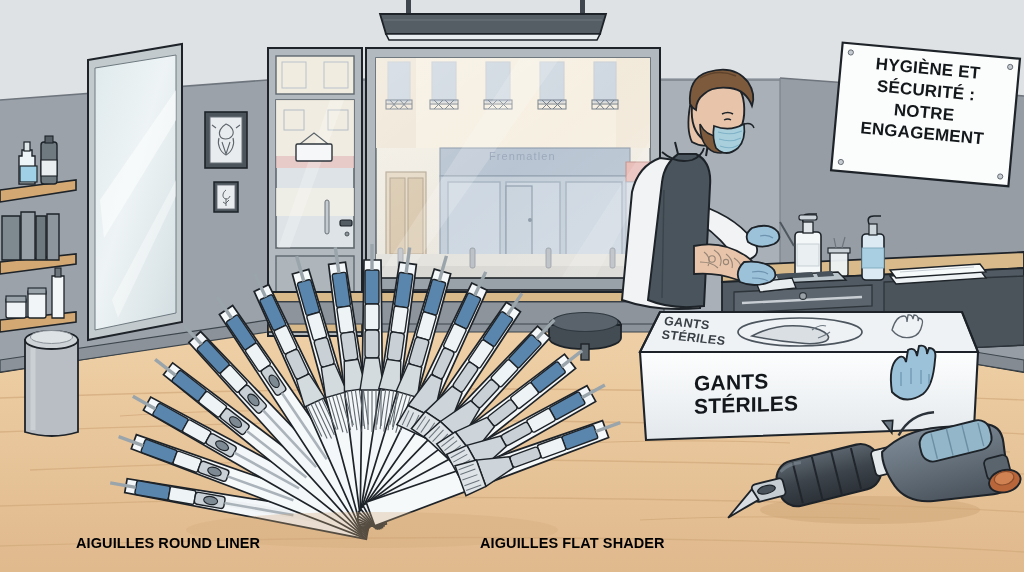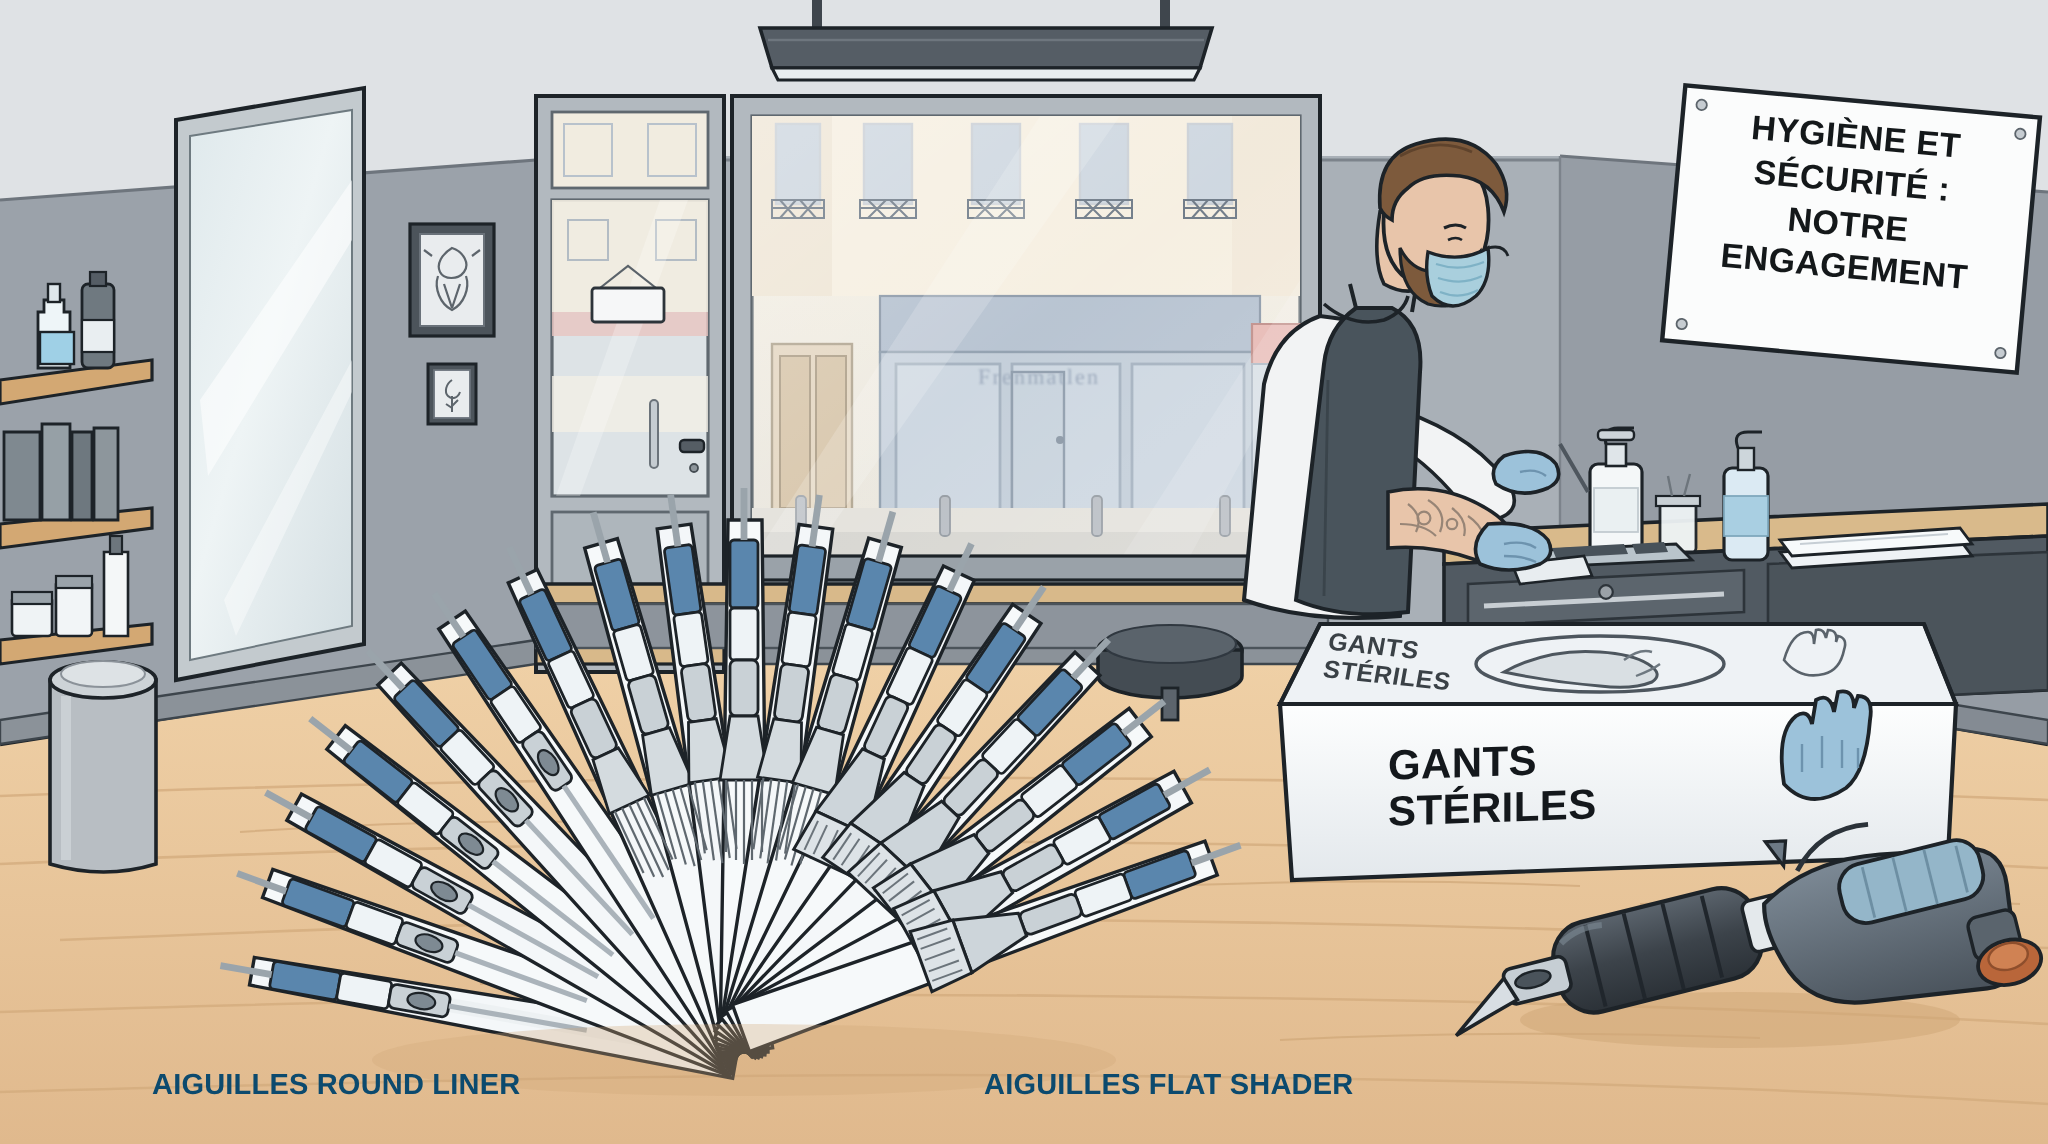--- a/index.html
+++ b/index.html
@@ -4,28 +4,28 @@
 <title>Tattoo Studio Hygiene Illustration</title>
 <style>
   html,body{margin:0;padding:0;background:#fff;}
   body{font-family:"Liberation Sans",sans-serif;}
   #scene{position:relative;width:1024px;height:572px;overflow:hidden;background:#b9bec4;}
   #scene svg{position:absolute;top:0;left:0;}
   .lbl{
     position:absolute;
     font-family:"Liberation Sans",sans-serif;
     font-weight:bold;
-    color:#0c4a6e;
+    color:#000000;
     letter-spacing:.1px;
     white-space:nowrap;
   }
   .needle-label{font-size:14.5px;top:535px;}
   #lbl-liner{left:76px;}
   #lbl-magnum{left:303px;}
-  #lbl-flat{left:492px;}
+  #lbl-flat{left:480px;}
   .boxtext{
     position:absolute;
     font-weight:bold;
     color:#14181c;
     font-size:21px;
     line-height:1.08;
     letter-spacing:.2px;
     white-space:pre-line;
     transform:skewY(-2.0deg);
   }
@@ -51,27 +51,26 @@
     font-size:17px;
     line-height:1.28;
     color:#14181a;
     white-space:pre-line;
     transform:rotate(5.2deg);
     letter-spacing:.2px;
   }
   #shop-sign-text{
     position:absolute;
     left:489px;top:150px;
-    font-family:Liberation Serif, serif;
+    font-family:Liberation Sans, sans-serif;
     font-size:11px;
     color:#97a5b8;
     letter-spacing:1.1px;
     filter:blur(.45px);
     opacity:.85;
-    margin-top:33px;
   }
 </style>
 </head>
 <body>
 
 <div id="scene">
 
 <svg width="1024" height="572" viewBox="0 0 1024 572">
   <defs>
     <linearGradient id="gWood" x1="0" y1="0" x2="0" y2="1">

